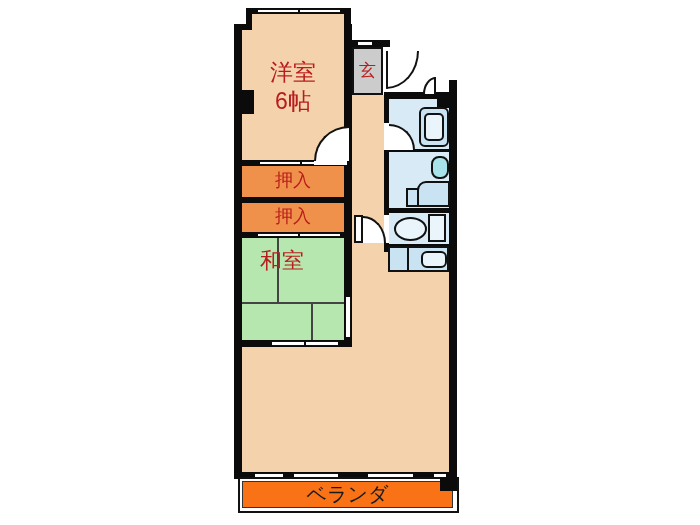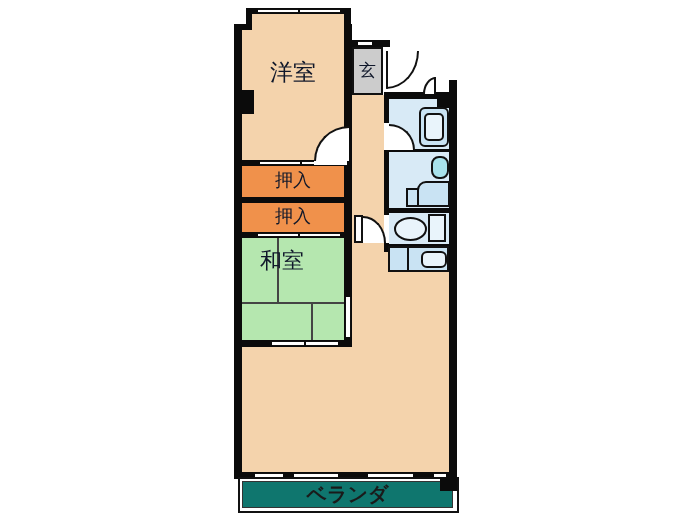--- a/index.html
+++ b/index.html
@@ -7,21 +7,21 @@
          font-family:"Liberation Sans","DejaVu Sans",sans-serif;}
   #stage *{box-sizing:border-box;}
   .room,.wall,.win,.winv,.gap,.arc,.fix,.lbl,.tat{position:absolute;}
   .wall{background:#0b0b0b;}
   .win{background:#fff;border:solid #111;border-width:1px 0;}
   .winv{background:#fff;border:solid #111;border-width:0 1px;}
   .gap{background:#fff;}
   .arc{background:#fff;border:0 solid #111;}
   .fix{border:2px solid #111;}
   .tat{background:#444;}
-  .lbl{color:#0f172a;text-align:center;line-height:1.25;white-space:nowrap;}
+  .lbl{color:#b91c1c;text-align:center;line-height:1.25;white-space:nowrap;}
 </style>
 </head>
 <body>
 
 <div id="stage">
 
   <div class="room" style="left: 242px; top: 241px; width: 207px; height: 231px; background: rgb(244, 211, 172);"></div>
   <div class="room" style="left: 352px; top: 95px; width: 36px; height: 160px; background: rgb(244, 211, 172);"></div>
   <div class="room" style="left: 252px; top: 14px; width: 92px; height: 16px; background: rgb(244, 211, 172);"></div>
   <div class="room" style="left: 242px; top: 28px; width: 102px; height: 132px; background: rgb(244, 211, 172);"></div>
@@ -93,28 +93,29 @@
   <div class="fix" style="left: 428px; top: 214px; width: 18px; height: 28px; background: rgb(233, 244, 251);"></div>
   <div class="fix" style="left: 388px; top: 246px; width: 61px; height: 26px; background: rgb(201, 227, 243);"></div>
   <div class="tat" style="left:407px;top:247px;width:2px;height:24px;background:#111;"></div>
   <div class="fix" style="left: 421px; top: 251px; width: 26px; height: 17px; border-radius: 6px; background: rgb(233, 244, 251);"></div>
 
   <div class="fix" style="left: 352px; top: 47px; width: 31px; height: 48px; display: flex; align-items: center; justify-content: center; background: rgb(204, 204, 204);">
     <span class="lbl" style="position:static;font-size:17px;">玄</span>
   </div>
 
   <div style="position:absolute;left:238px;top:477px;width:221px;height:36px;border:2px solid #111;background:#fff;">
-    <div style="position: absolute; inset: 2px 4px 3px 2px; border: 1px solid rgb(51, 51, 51); display: flex; align-items: center; justify-content: center; background: #0f766e; font-weight: bold;">
+    <div style="position: absolute; inset: 2px 4px 3px 2px; border: 1px solid rgb(51, 51, 51); display: flex; align-items: center; justify-content: center; background: #f97316;">
       <span class="lbl" style="position:static;font-size:20px;color:#1a1a1a;">ベランダ</span>
     </div>
   </div>
   <div class="wall" style="left: 440px; top: 477px; width: 17px; height: 14px; background: rgb(11, 11, 11);"></div>
 
   <div class="lbl" style="left:242px;top:58px;width:102px;font-size:23px;">
     <div>洋室</div>
+    <div>6帖</div>
   </div>
   <div class="lbl" style="left:242px;top:169px;width:102px;font-size:18px;">押入</div>
   <div class="lbl" style="left:242px;top:205px;width:102px;font-size:18px;">押入</div>
   <div class="lbl" style="left:242px;top:247px;width:80px;font-size:22px;">
     <div>和室</div>
   </div>
 
 </div>
 
 </body></html>

